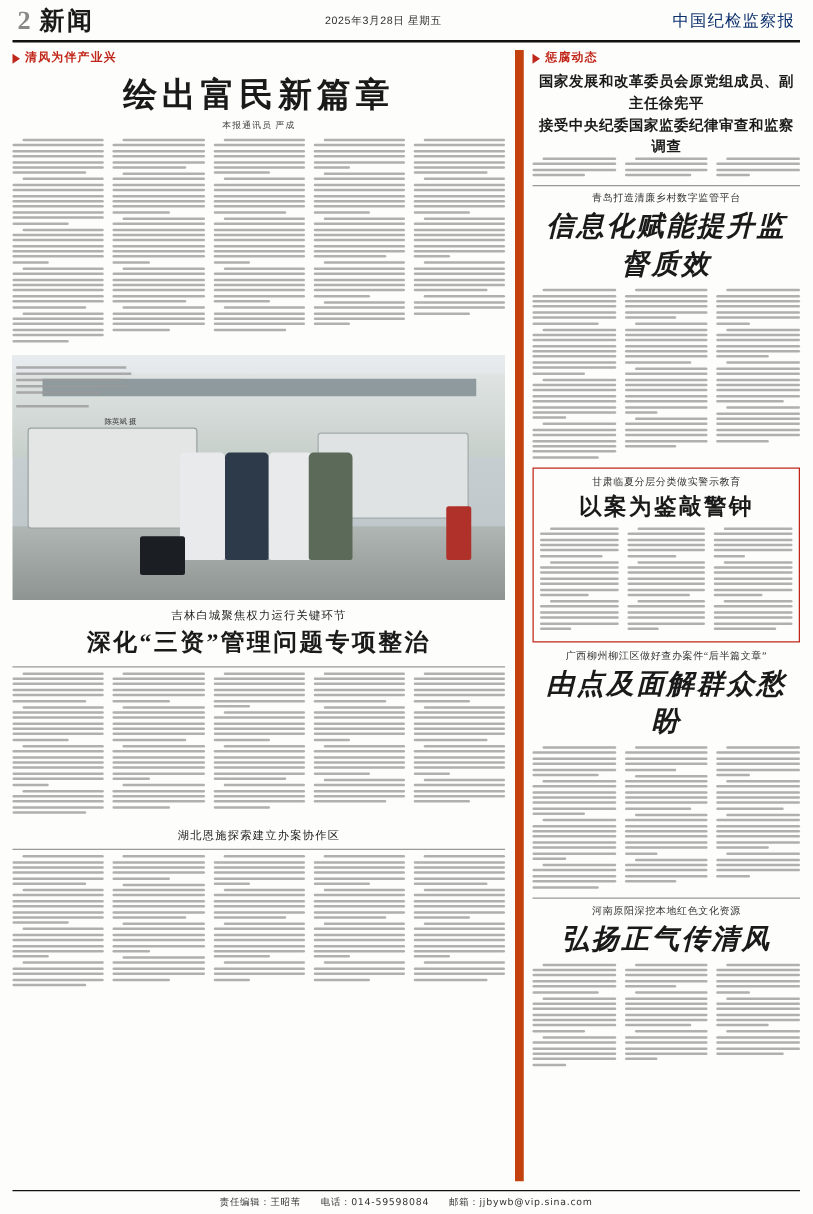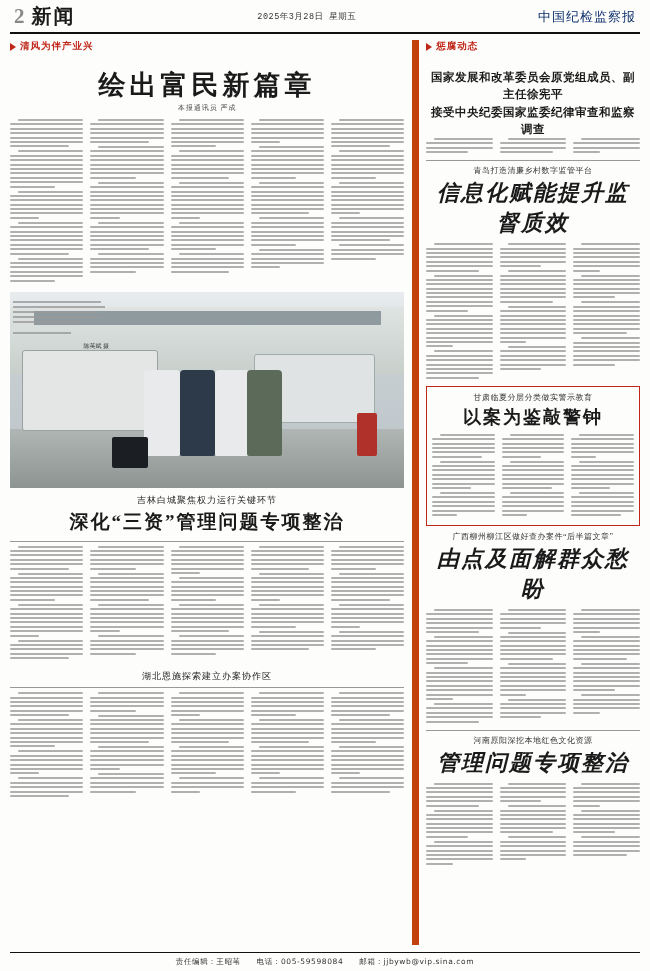--- a/index.html
+++ b/index.html
@@ -16,34 +16,34 @@
   
   .masthead{
     display:flex;align-items:center;justify-content:space-between;
     border-bottom:2px solid #111;
     padding:6px 4px 5px 4px;
     height:34px;box-sizing:border-box;
   }
   .mast-left{display:flex;align-items:baseline;gap:7px;}
   .page-num{font-size:21px;font-weight:bold;color:#888;font-family:"Liberation Serif",serif;line-height:1;}
   .section-name{font-size:20px;font-weight:bold;letter-spacing:2px;font-family:"DejaVu Sans",sans-serif;}
-  .mast-date{font-size:8.5px;color:#333;letter-spacing:.5px;font-family:Liberation Mono, monospace;}
+  .mast-date{font-size:8.5px;color:#333;letter-spacing:.5px;font-family:Liberation Sans, sans-serif;}
   .mast-logo{
     font-size:13px;font-weight:normal;letter-spacing:1px;
     color:#0b2f6b;font-family:"DejaVu Sans",sans-serif;
     border:0;white-space:nowrap;
   }
 
   
   .content{display:flex;gap:8px;margin-top:6px;height:905px;}
   .col-left{width:402px;position:relative;}
   .col-right{width:218px;position:relative;border-left:7px solid #c2410c;padding-left:7px;}
 
   
-  .kicker{display:flex;align-items:center;gap:4px;margin-bottom:16px;}
+  .kicker{display:flex;align-items:center;gap:4px;margin-bottom:4px;}
   .tri{width:0;height:0;border-left:6px solid #c0271a;border-top:4px solid transparent;border-bottom:4px solid transparent;}
   .kicker-text{font-size:9.5px;color:#c0271a;font-family:"DejaVu Sans",sans-serif;font-weight:bold;letter-spacing:1px;}
 
   .headline-main{
     font-size:27px;font-weight:bold;text-align:center;letter-spacing:4px;
     font-family:"DejaVu Sans",sans-serif;margin:8px 0 3px 0;line-height:1.15;
   }
   .byline{font-size:7px;text-align:center;color:#444;margin-bottom:6px;letter-spacing:1px;}
 
   .subhead{
@@ -1115,21 +1115,21 @@
               <div class="line"></div>
               <div class="line"></div>
               <div class="line short2"></div>
             </div>
         </div>
       </div>
 
       <hr class="hr-thin">
 
       <div class="kicker-r">河南原阳深挖本地红色文化资源</div>
-      <div class="headline-r big">管理问题专项整治</div>
+      <div class="headline-r big">弘扬正气传清风</div>
 
       <div class="cols">
         <div class="tcol">
           <div class="para">
               <div class="line indent"></div>
               <div class="line"></div>
               <div class="line"></div>
               <div class="line"></div>
               <div class="line"></div>
               <div class="line short3"></div>
@@ -1204,18 +1204,18 @@
             </div>
         </div>
       </div>
 
     </div>
   </div>
 
   <div class="footer">
     <span>责任编辑：王昭苇</span>
     <span class="sep"></span>
-    <span>电话：005-59598084</span>
+    <span>电话：014-59598084</span>
     <span class="sep"></span>
     <span>邮箱：jjbywb@vip.sina.com</span>
   </div>
 
 </div>
 
 </body></html>

